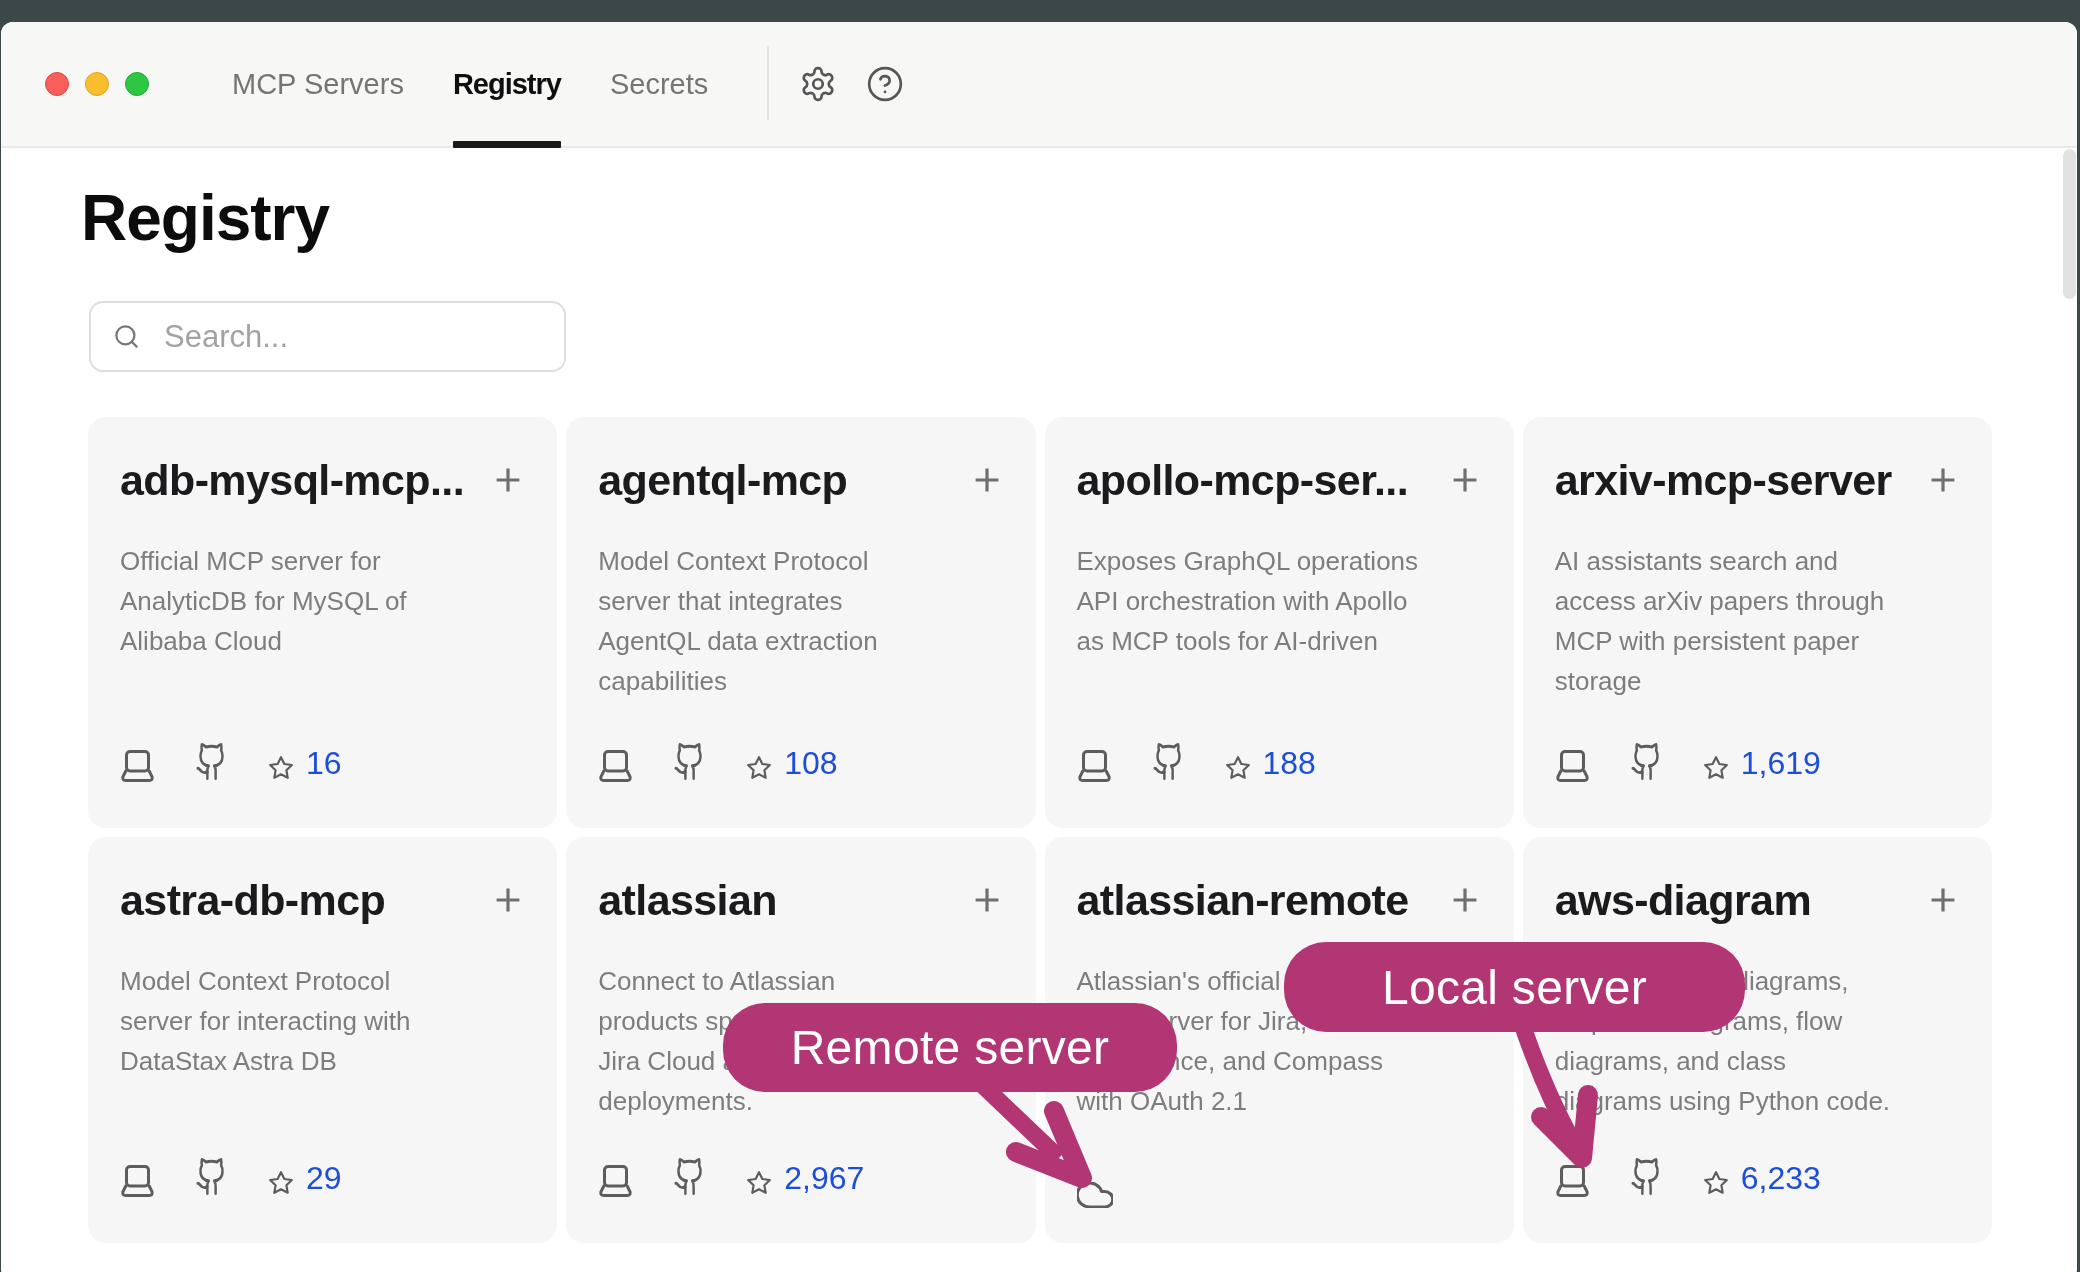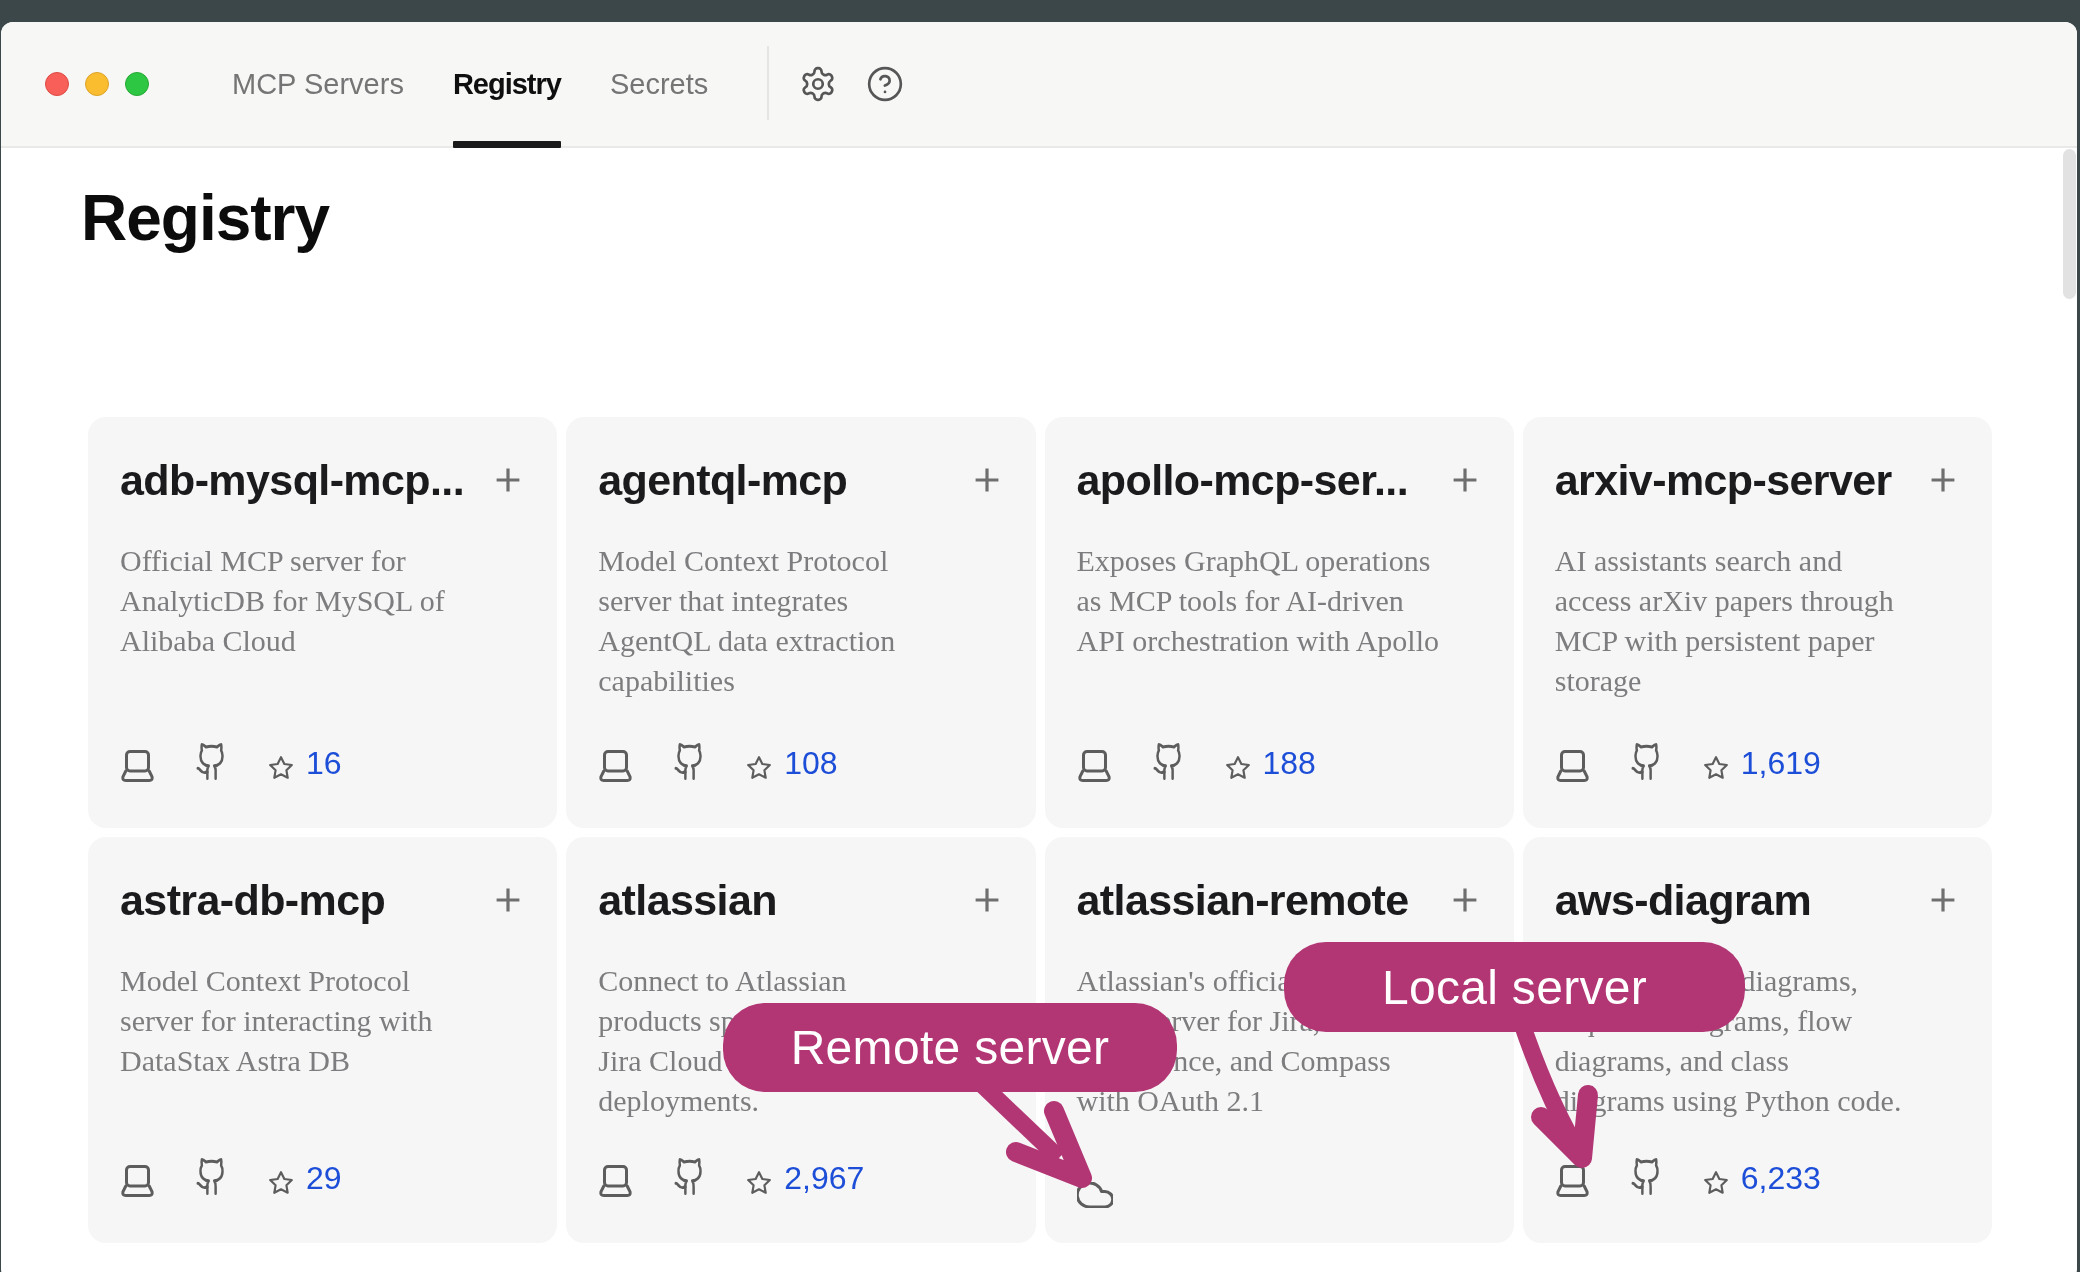--- a/index.html
+++ b/index.html
@@ -31,21 +31,21 @@
   .search svg { flex:0 0 auto; color:#767676; }
   .search input { border:none; outline:none; flex:1; height:100%; margin-left:24px; font-size:31px; font-family:inherit; color:#333; background:transparent; }
   .search input::placeholder { color:#a2a2a2; }
 
   .grid { position:absolute; left:87px; top:395px; width:1904px; display:grid; grid-template-columns:repeat(4,minmax(0,1fr)); column-gap:34px; grid-template-rows:411px 406px; row-gap:35px;gap:9px; }
   .card { background:#f6f6f7; border-radius:18px; padding:38px 36px 46px 32px; display:flex; flex-direction:column; }
   .card-head { display:flex; align-items:center; justify-content:space-between; height:50px; }
   .card-title { font-size:43px; line-height:50px; font-weight:700; letter-spacing:-0.6px; color:#1b1b1d; white-space:nowrap; overflow:hidden; }
   .add-btn { width:26px; height:26px; flex:0 0 auto; background:none; border:none; color:#6f6f6f; padding:0; margin-left:8px; }
   .card-desc { margin-top:36px; }
-  .card-desc .line { font-size:30px; line-height:40px; color:#7d7d7f; white-space:nowrap; letter-spacing:0;font-family:Liberation Serif, serif; }
+  .card-desc .line { font-size:26px; line-height:40px; color:#7d7d7f; white-space:nowrap; letter-spacing:0; }
   .card-footer { margin-top:auto; display:flex; align-items:flex-end; gap:40px; height:32px; color:#5d5d5d; }
   .star-group { display:flex; align-items:flex-end; gap:12px; }
   .star-count { font-size:32px; line-height:35px; color:#1d4ed8; letter-spacing:0; }
   .f-icon { display:inline-flex; }
   .f-icon.cloud { transform:translateY(11px); }
   .f-icon.github { transform:translateY(0px); }
   .f-icon.star { transform:translateY(-1px); }
   .star-count { transform:translateY(-1px); }
 
   .scrollbar { position:absolute; right:1px; top:127px; width:13px; height:150px; border-radius:7px; background:#e2e2e2; }
@@ -91,20 +91,27 @@
         <svg width="38" height="38" viewBox="0 0 24 24" fill="none" stroke="currentColor" stroke-width="1.7" stroke-linecap="round" stroke-linejoin="round">
             <circle cx="12" cy="12" r="10"></circle>
             <path d="M9.09 9a3 3 0 0 1 5.83 1c0 2-3 3-3 3"></path>
             <path d="M12 17h.01"></path>
           </svg>
       </button>
     </header>
 
     <h1 class="page-title">Registry</h1>
 
+    <div class="search">
+      <svg width="27" height="27" viewBox="0 0 24 24" fill="none" stroke="currentColor" stroke-width="2" stroke-linecap="round">
+          <circle cx="11" cy="11" r="8"></circle>
+          <path d="m21 21-4.35-4.35"></path>
+        </svg>
+      <input type="text" placeholder="Search..." style="">
+    </div>
 
     <section class="grid" id="grid">
   <article class="card local">
     <div class="card-head">
       <h2 class="card-title">adb-mysql-mcp...</h2>
       <button class="add-btn">
         <svg width="26" height="26" viewBox="0 0 26 26" fill="none" stroke="currentColor" stroke-width="3.2">
                 <path d="M13 1.6v22.8M1.6 13h22.8"></path>
               </svg>
       </button>
@@ -183,22 +190,22 @@
     <div class="card-head">
       <h2 class="card-title">apollo-mcp-ser...</h2>
       <button class="add-btn">
         <svg width="26" height="26" viewBox="0 0 26 26" fill="none" stroke="currentColor" stroke-width="3.2">
                 <path d="M13 1.6v22.8M1.6 13h22.8"></path>
               </svg>
       </button>
     </div>
     <div class="card-desc">
             <div class="line">Exposes GraphQL operations</div>
+            <div class="line">API orchestration with Apollo</div>
             <div class="line">as MCP tools for AI-driven</div>
-            <div class="line">API orchestration with Apollo</div>
           </div>
     <div class="card-footer">
       <span class="f-icon laptop">
         <svg width="35" height="32" viewBox="0 0 35 32" fill="none" stroke="currentColor" stroke-width="3" stroke-linecap="round" stroke-linejoin="round">
                 <rect x="6.5" y="1.5" width="22" height="19.5" rx="3.5"></rect>
                 <path d="M5.8 21 L2.9 26.9 Q2.3 30.5 5.7 30.5 L29.3 30.5 Q32.7 30.5 32.1 26.9 L29.2 21"></path>
               </svg>
       </span>
       <span class="f-icon github">
         <svg width="33" height="41" viewBox="0 0 24 24" preserveAspectRatio="none" fill="none" stroke="currentColor" stroke-width="1.8" stroke-linecap="round" stroke-linejoin="round">

